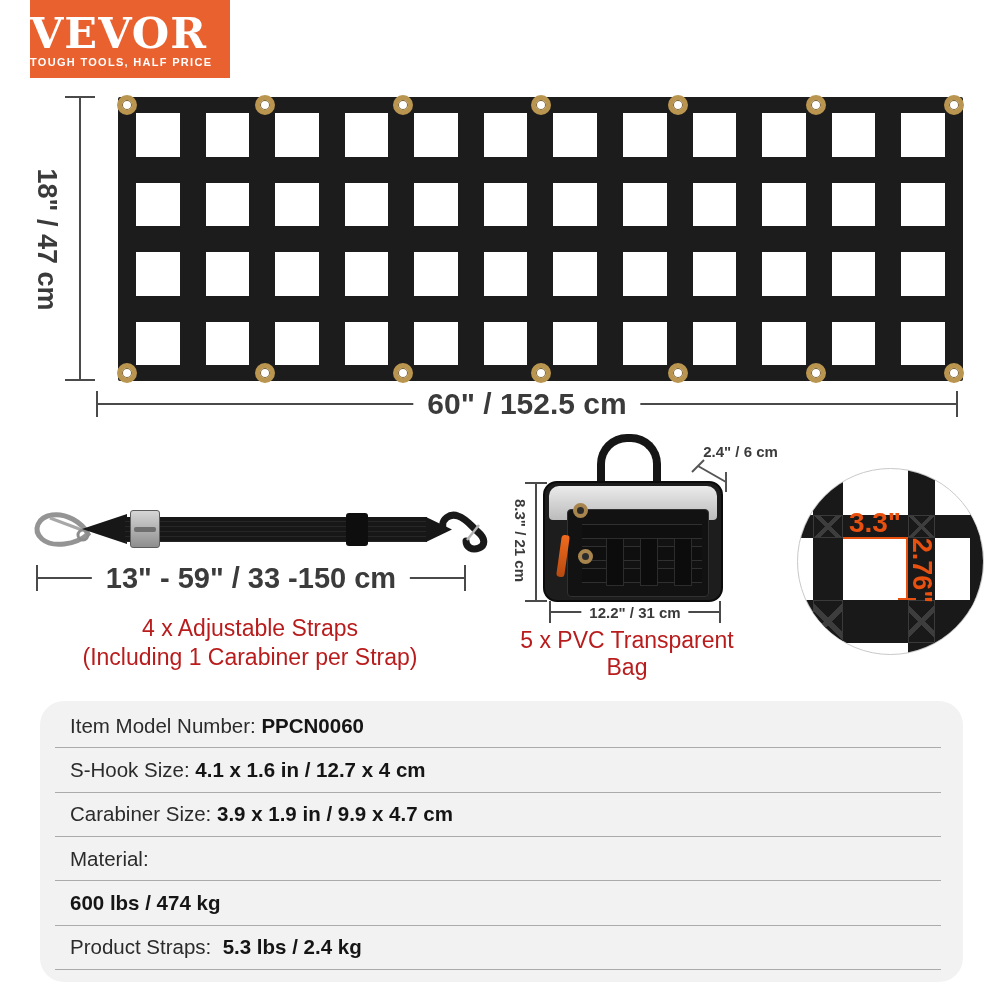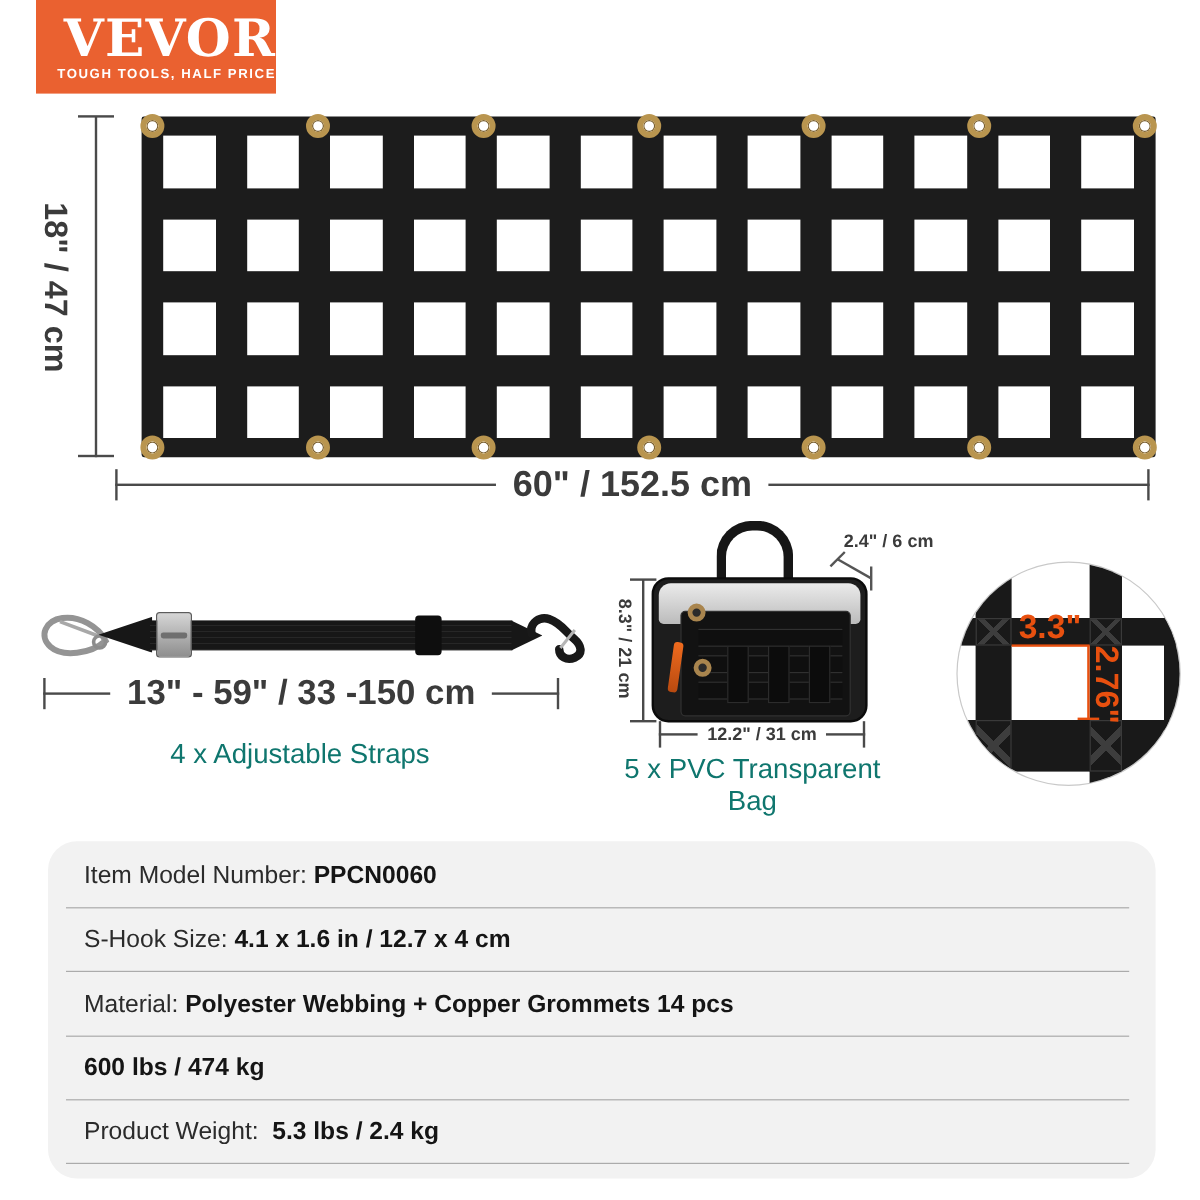--- a/index.html
+++ b/index.html
@@ -2,21 +2,21 @@
 <html><head>
 <meta charset="utf-8">
 <style>
   html,body{margin:0;padding:0;background:#fff;}
   #canvas{position:relative;width:1000px;height:1000px;background:#fff;overflow:hidden;
           font-family:"Liberation Sans",sans-serif;color:#3b3b3b;}
   .abs{position:absolute;}
 
   
   .logo{left:30px;top:0;width:200px;height:78px;display:flex;flex-direction:column;
-        align-items:flex-end;justify-content:center;}
+        align-items:flex-start;justify-content:center;}
   .logo-title{font-family:"DejaVu Serif",serif;font-weight:bold;font-size:43px;line-height:44px;
         color:#fff;letter-spacing:1px;}
   .logo-tagline{font-size:11px;font-weight:bold;color:#fff;letter-spacing:1.3px;margin-top:1px;}
 
   
   .net{left:118px;top:97px;width:845px;height:284px;background:#1c1c1c;box-sizing:border-box;
        padding:16px 18px;display:grid;grid-template-columns:repeat(12,1fr);
        grid-template-rows:repeat(4,1fr);gap:26px;border-radius:2px;}
   .net-cell{background:#fff;}
   .grommet{position:absolute;width:20px;height:20px;border-radius:50%;
@@ -27,21 +27,21 @@
   .dim-line{background:#4a4a4a;}
   .dim-label{font-weight:bold;color:#3b3b3b;white-space:nowrap;}
   .rot90{transform:rotate(90deg);}
   .hdim{height:26px;}
   .hdim .bar{position:absolute;left:0;right:0;top:12px;height:2px;background:#4a4a4a;}
   .hdim .tick-l{position:absolute;left:0;top:0;bottom:0;width:2px;background:#4a4a4a;}
   .hdim .tick-r{position:absolute;right:0;top:0;bottom:0;width:2px;background:#4a4a4a;}
   .hdim .dim-label{position:absolute;left:50%;top:50%;transform:translate(-50%,-50%);
        background:#fff;padding:0 14px;}
 
-  .caption{color:#0f766e;text-align:center;}
+  .caption{color:#b91c1c;text-align:center;}
 
   
   .strap-webbing{background:#171717;
        background-image:repeating-linear-gradient(0deg,rgba(255,255,255,.07) 0 1px,transparent 1px 5px);}
   .strap-fold{clip-path:polygon(0 50%,100% 0,100% 100%);background:#171717;}
   .strap-taper{clip-path:polygon(0 0,100% 50%,0 100%);background:#171717;}
   .buckle{background:linear-gradient(180deg,#d6d6d6,#8e8e8e);border:1px solid #5c5c5c;
        border-radius:3px;box-sizing:border-box;}
   .buckle-slot{position:absolute;left:3px;right:3px;top:45%;height:5px;background:#6f6f6f;border-radius:2px;}
   .keeper{background:#0e0e0e;border-radius:3px;}
@@ -186,20 +186,21 @@
   </div>
 
   <div class="abs hdim" style="left:36px;top:565px;width:430px;">
     <div class="bar"></div>
     <div class="tick-l"></div>
     <div class="tick-r"></div>
     <div class="dim-label" style="font-size:29px;">13" - 59" / 33 -150 cm</div>
   </div>
   <div class="abs caption" style="left:50px;top:614px;width:400px;font-size:23px;line-height:29px;">
     <div>4 x Adjustable Straps</div>
+    <div>(Including 1 Carabiner per Strap)</div>
   </div>
 
   <div class="abs bag-handle" style="left:597px;top:434px;width:64px;height:52px;"></div>
   <div class="abs bag-body" style="left:543px;top:481px;width:180px;height:121px;">
     <div class="bag-window"></div>
     <div class="bag-panel">
       <div class="molle-row" style="top:14px;"></div>
       <div class="molle-row" style="top:36px;"></div>
       <div class="molle-row" style="top:58px;"></div>
       <div class="molle-tab" style="left:38px;"></div>
@@ -251,25 +252,28 @@
   <div class="abs spec-table" id="spec-table">
       <div class="spec-row">
         <span class="spec-label">Item Model Number: </span>
         <span class="spec-value">PPCN0060</span>
       </div>
       <div class="spec-row">
         <span class="spec-label">S-Hook Size: </span>
         <span class="spec-value">4.1 x 1.6 in / 12.7 x 4 cm</span>
       </div>
       <div class="spec-row">
+        <span class="spec-label">Carabiner Size: </span>
+        <span class="spec-value">3.9 x 1.9 in / 9.9 x 4.7 cm</span>
+      </div>
+      <div class="spec-row">
         <span class="spec-label">Material: </span>
-        <span class="spec-value">Polyester Webbing + Copper Grommets 14 pcs</span>
       </div>
       <div class="spec-row">
         <span class="spec-value">600 lbs / 474 kg</span>
       </div>
       <div class="spec-row">
-        <span class="spec-label">Product Weight: </span>
+        <span class="spec-label">Product Straps: </span>
         <span class="spec-value"> 5.3 lbs / 2.4 kg</span>
       </div>
     </div>
 
 </div>
 
 </body></html>

